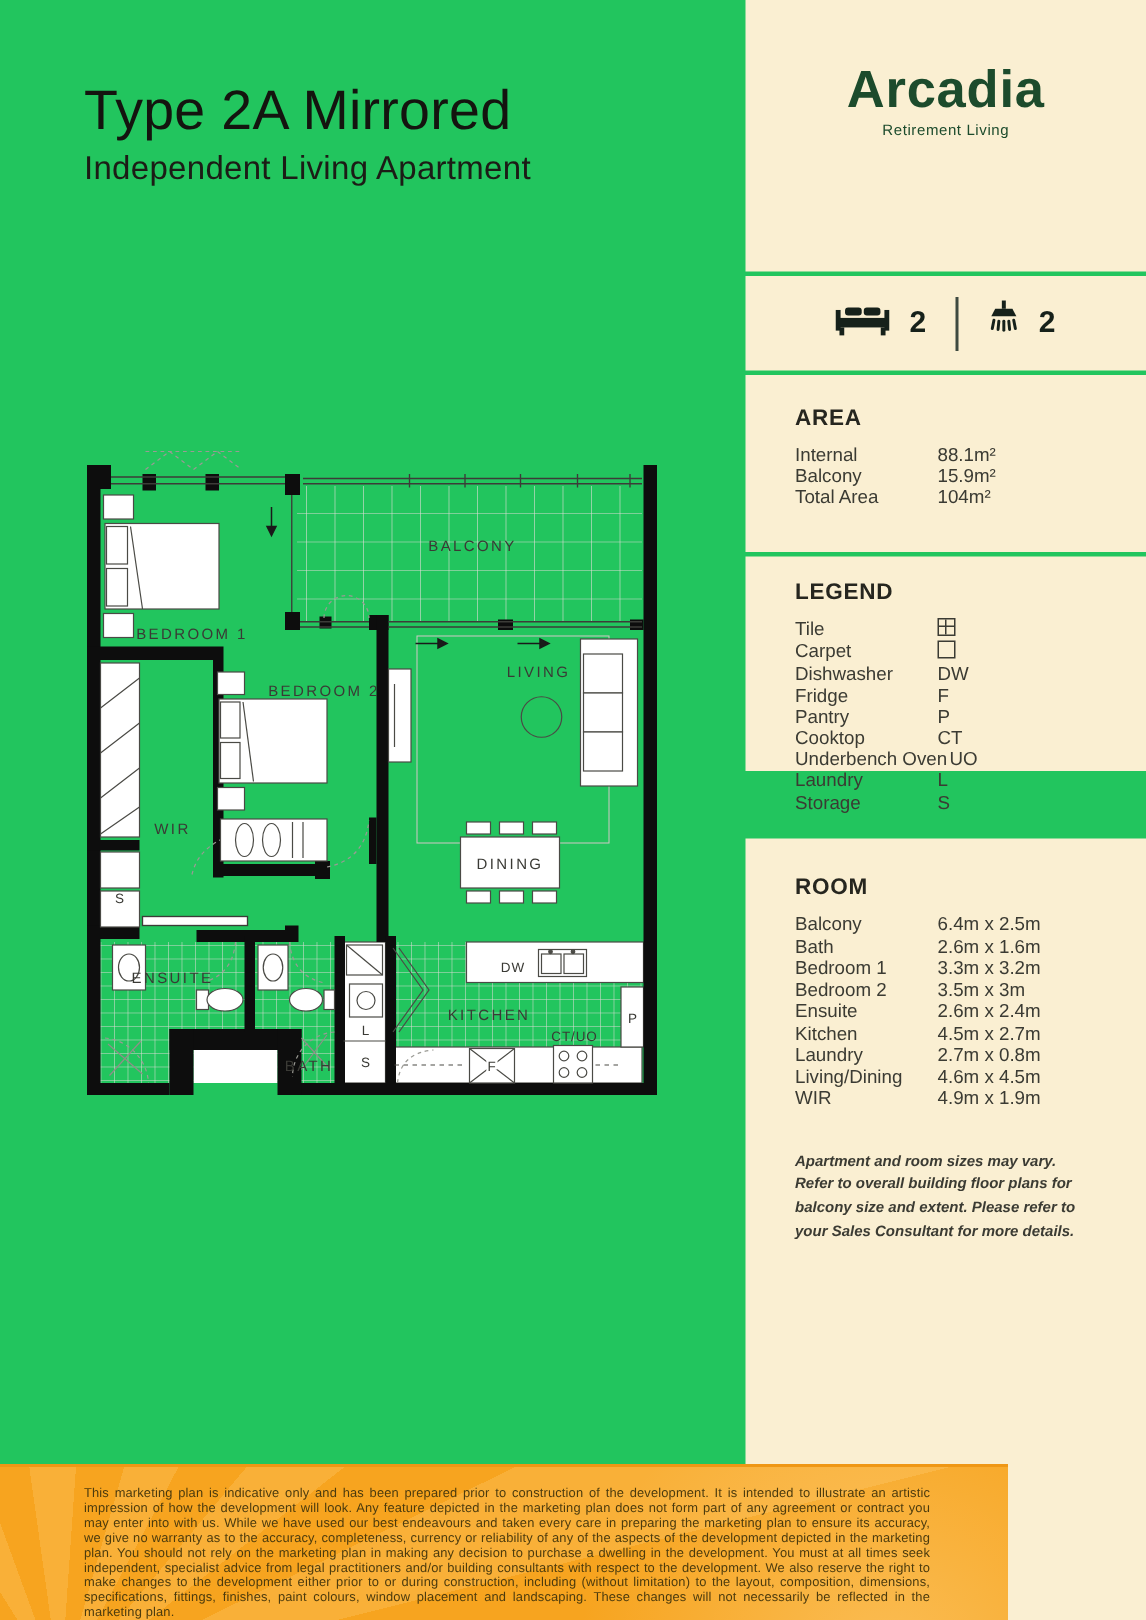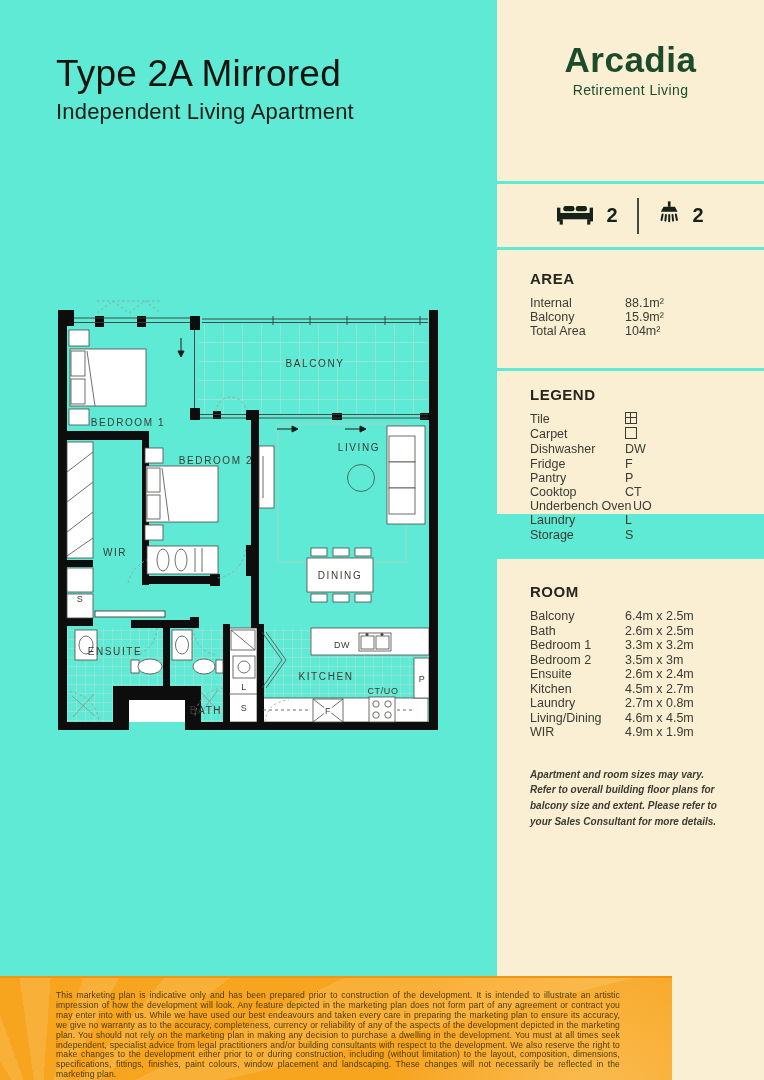--- a/index.html
+++ b/index.html
@@ -1,26 +1,26 @@
 <!DOCTYPE html>
 <html><head>
 <meta charset="utf-8">
 <style>
   html,body{margin:0;padding:0;background:#e8e8e8;}
-  .page{position:relative;width:764px;height:1080px;margin:0 auto;background:#5eead4;
+  .page{position:relative;width:764px;height:1080px;margin:0 auto;background:#22c55e;
         font-family:"Liberation Sans",sans-serif;overflow:hidden;}
   
   .hdr{position:absolute;left:56px;top:52px;}
   .title{font-size:37px;font-weight:500;color:#14140f;letter-spacing:.2px;line-height:44px;}
   .subtitle{font-size:22px;font-weight:400;color:#1c1c16;margin-top:3px;letter-spacing:.2px;}
   
   .blk{position:absolute;left:497px;width:267px;background:#faefd2;box-sizing:border-box;}
   .blk-logo{top:0;height:181px;text-align:center;}
   .brand-name{font-size:35px;font-weight:700;color:#1c4b2c;letter-spacing:.5px;margin-top:40px;}
-  .brand-tag{font-size:14px;font-weight:400;color:#1c4b2c;letter-spacing:.4px;margin-top:2px;}
+  .brand-tag{font-size:10px;font-weight:400;color:#1c4b2c;letter-spacing:.4px;margin-top:2px;}
   .blk-icons{top:184px;height:63px;display:flex;align-items:center;justify-content:center;gap:13px;}
   .ic-num{font-size:20px;font-weight:700;color:#16211a;}
   .ic{display:inline-block;vertical-align:middle;}
   .vdiv{width:2px;height:36px;background:#3e4a40;margin:0 6px;}
   .blk-area{top:250px;height:118px;padding:20px 0 0 33px;}
   .blk-legend{top:371px;height:143px;padding:15px 0 0 33px;}
   .blk-room{top:559px;height:532px;padding:24px 0 0 33px;}
   .shead{font-size:15px;font-weight:700;color:#26261f;letter-spacing:.5px;margin-bottom:9px;}
   .row{display:flex;font-size:12.5px;color:#3b3b33;line-height:14.2px;}
   .row .lbl{width:95px;flex:none;}
@@ -335,21 +335,21 @@
   </div>
 
   <div class="blk blk-room">
     <div class="shead">ROOM</div>
     <div class="row room-row">
       <span class="lbl">Balcony</span>
       <span class="val">6.4m x 2.5m</span>
     </div>
     <div class="row room-row">
       <span class="lbl">Bath</span>
-      <span class="val">2.6m x 2.5m</span>
+      <span class="val">2.6m x 1.6m</span>
     </div>
     <div class="row room-row">
       <span class="lbl">Bedroom 1</span>
       <span class="val">3.3m x 3.2m</span>
     </div>
     <div class="row room-row">
       <span class="lbl">Bedroom 2</span>
       <span class="val">3.5m x 3m</span>
     </div>
     <div class="row room-row">

